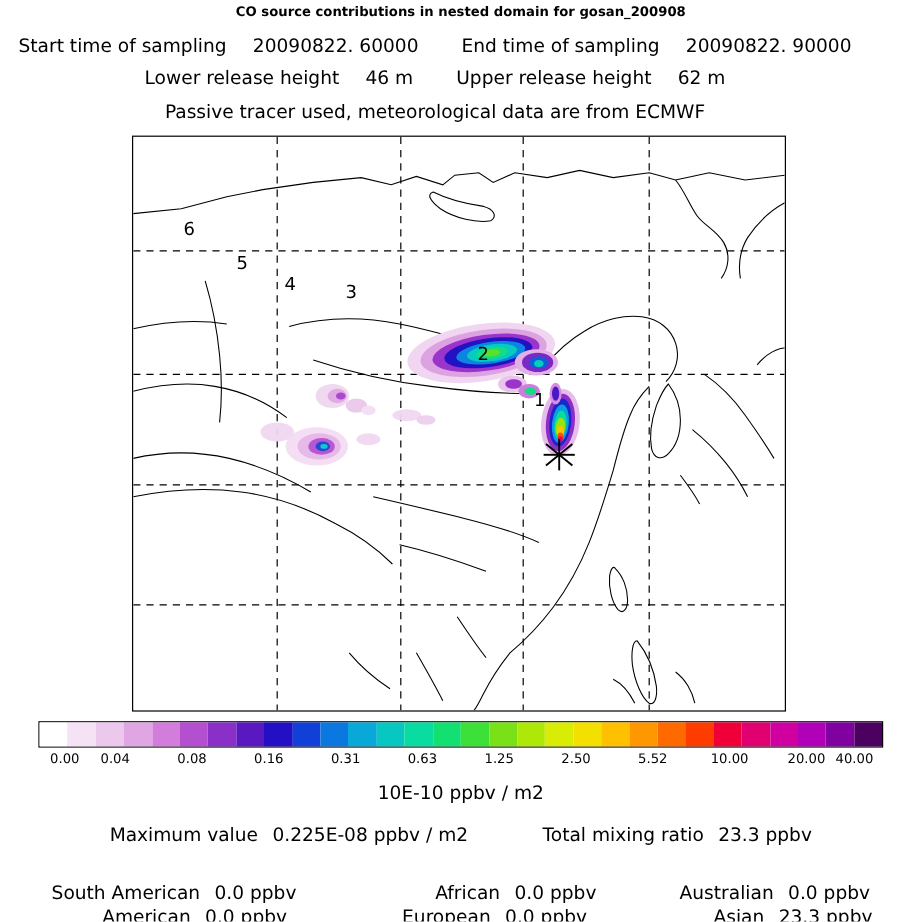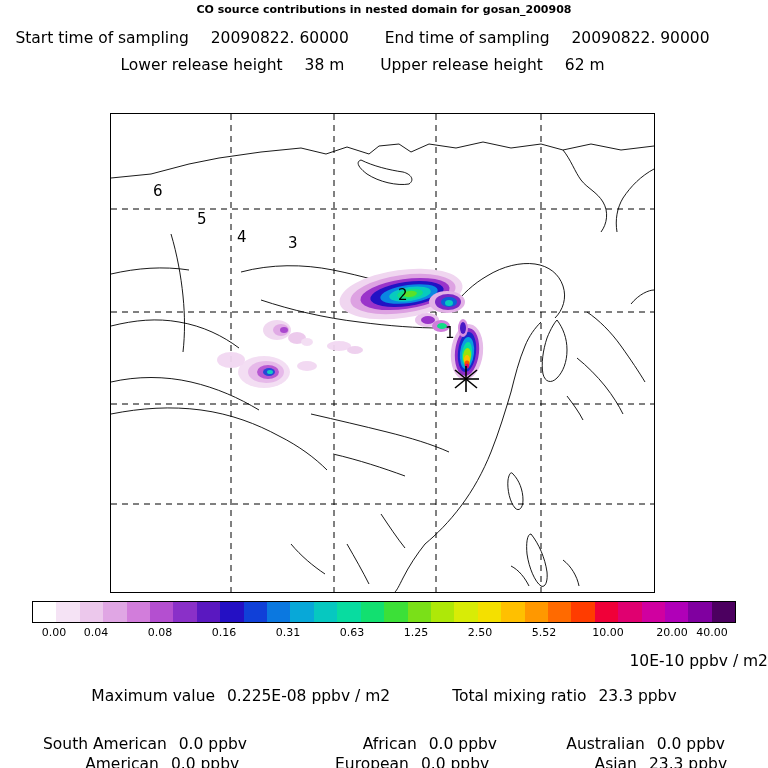--- a/index.html
+++ b/index.html
@@ -81,21 +81,21 @@
     position: absolute;
     font-size: 11px;
     transform: translateX(-50%);
     white-space: nowrap;
   }
   .cbar-unit {
     position: absolute;
     top: 652px;
     left: 0;
     width: 768px;
-    text-align: right;
+    text-align: center;
     font-size: 15.5px;
   }
 
   
   .foot {
     position: absolute;
     left: 0;
     width: 768px;
     font-size: 15.5px;
   }
@@ -124,27 +124,28 @@
     <span>20090822. 60000</span>
     <span class="gap"></span>
     <span>End time of sampling</span>
     <span class="gap-s"></span>
     <span>20090822. 90000</span>
   </div>
 
   <div class="hdr-row" id="hdr2">
     <span>Lower release height</span>
     <span class="gap-s"></span>
-    <span>38 m</span>
+    <span>46 m</span>
     <span class="gap"></span>
     <span>Upper release height</span>
     <span class="gap-s"></span>
     <span>62 m</span>
   </div>
 
+  <div class="hdr-row" id="hdr3">Passive tracer used, meteorological data are from ECMWF</div>
 
   <div class="map-frame">
     <svg class="map-svg" width="543" height="478" viewBox="0 0 543 478">
 
       <g stroke="#000000" stroke-width="1" stroke-dasharray="6,5" fill="none">
         <line x1="0" y1="95" x2="543" y2="95"></line>
         <line x1="0" y1="198" x2="543" y2="198"></line>
         <line x1="0" y1="290" x2="543" y2="290"></line>
         <line x1="0" y1="390" x2="543" y2="390"></line>
         <line x1="120" y1="0" x2="120" y2="478"></line>

